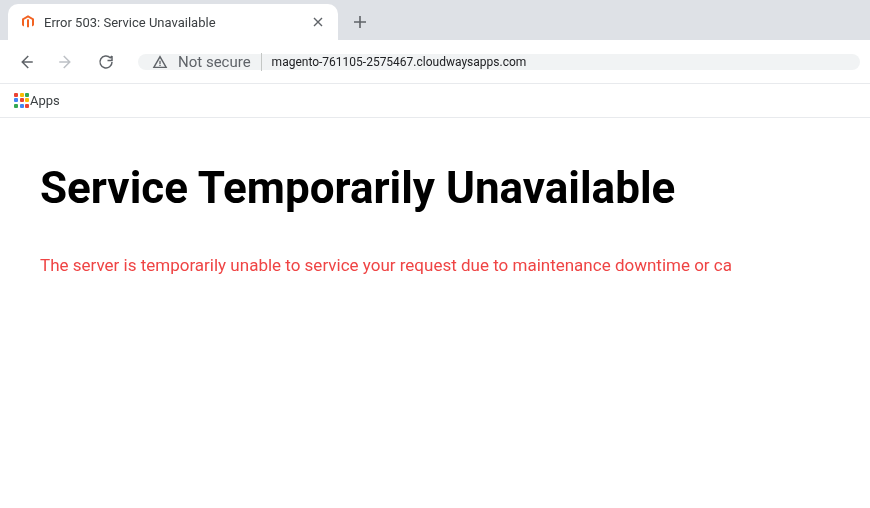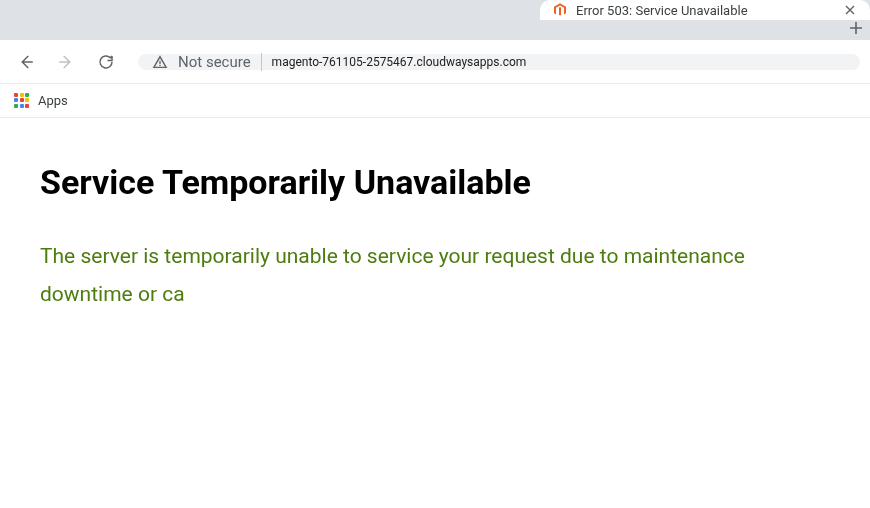--- a/index.html
+++ b/index.html
@@ -9,21 +9,20 @@
       width: 870px;
       height: 508px;
       overflow: hidden;
     }
     .tab-strip {
       background: #dee1e6;
       height: 40px;
       display: flex;
       align-items: flex-end;
       padding-left: 8px;
-      flex-direction: column;
     }
     .tab {
       background: #fff;
       height: 36px;
       width: 330px;
       border-radius: 10px 10px 0 0;
       display: flex;
       align-items: center;
       padding: 0 12px;
       gap: 8px;
@@ -113,21 +112,20 @@
     .url-text {
       color: #202124;
       font-size: 12px;
       white-space: nowrap;
     }
     .bookmarks-bar {
       height: 34px;
       display: flex;
       align-items: center;
       padding: 0 14px;
-      gap: 8px;
       border-bottom: 1px solid #e8eaed;
     }
     .apps-icon {
       width: 16px;
       height: 16px;
       display: grid;
       grid-template-columns: repeat(3, 1fr);
       grid-template-rows: repeat(3, 1fr);
       gap: 1px;
     }
@@ -137,28 +135,28 @@
       border-radius: 1px;
     }
     .bookmarks-label {
       font-size: 13px;
       color: #3c4043;
     }
     .content {
       padding: 44px 40px;
     }
     .content h1 {
-      font-size: 34px;
+      font-size: 44px;
       font-weight: 700;
       color: #000;
       margin-bottom: 36px;
     }
     .content p {
-      font-size: 21px;
-      color: #4d7c0f;
+      font-size: 17px;
+      color: #ef4444;
       line-height: 1.8;
     }
   </style>
 </head>
 <body>
 
 <div class="tab-strip">
   <div class="tab">
     <span class="favicon">
       <svg viewBox="0 0 24 24" width="16" height="16">

